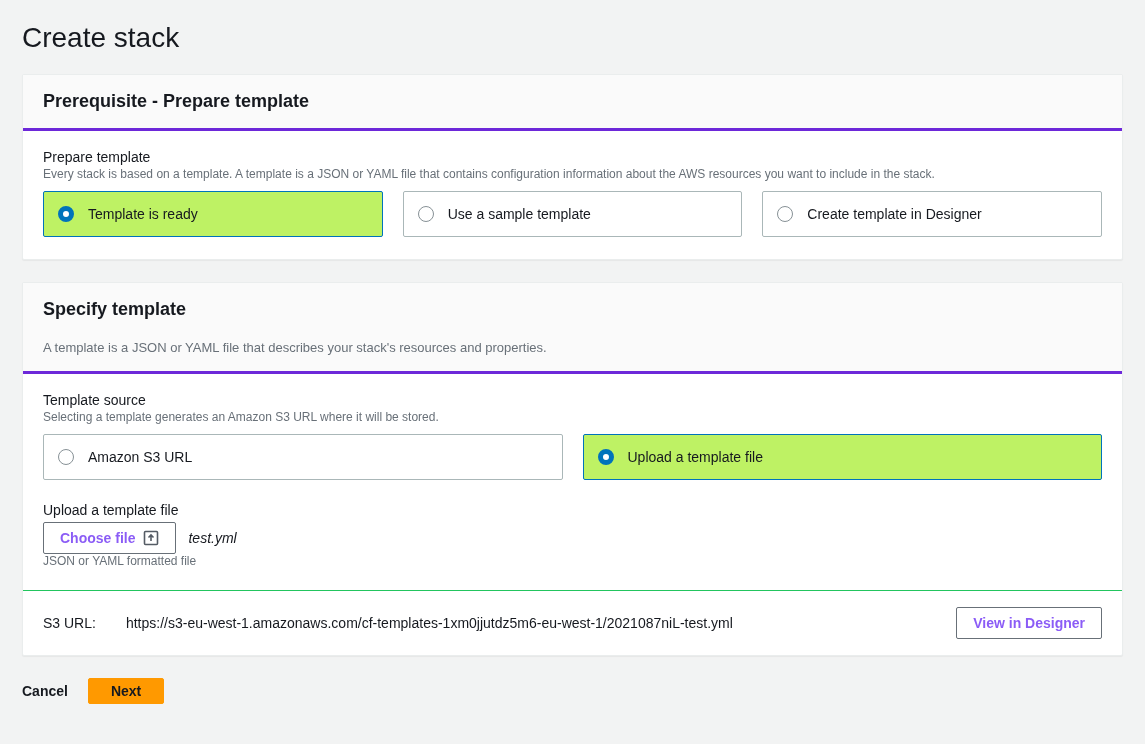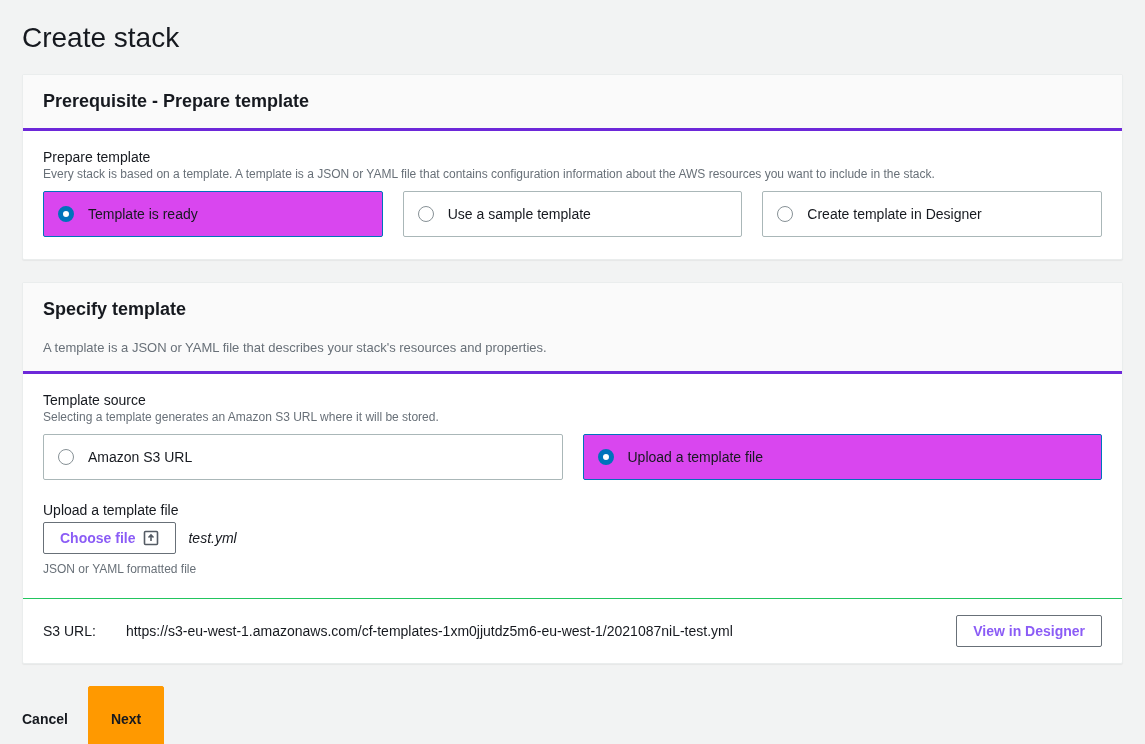--- a/index.html
+++ b/index.html
@@ -66,21 +66,21 @@
     padding: 12px 14px;
     display: flex;
     align-items: center;
     gap: 14px;
     cursor: pointer;
     background: #ffffff;
     min-height: 46px;
   }
   .radio-tile.selected {
     border: 1px solid #0073bb;
-    background: #d946ef;
+    background: #bef264;
   }
   .radio-circle {
     width: 16px;
     height: 16px;
     border: 1px solid #879196;
     border-radius: 50%;
     flex-shrink: 0;
     position: relative;
     background: #fff;
   }
@@ -113,21 +113,20 @@
   }
   .btn svg { width: 16px; height: 16px; }
   .filename {
     font-style: italic;
     color: #16191f;
     font-size: 14px;
   }
   .small-help {
     font-size: 12px;
     color: #687078;
-    margin-top: 8px;
   }
   .panel-footer {
     border-top: 1px solid #22c55e;
     padding: 16px 20px;
     display: flex;
     align-items: center;
     justify-content: space-between;
     gap: 16px;
   }
   .s3-line {
@@ -150,21 +149,21 @@
     font-size: 14px;
     font-weight: 700;
     color: #16191f;
     cursor: pointer;
   }
   .btn-primary {
     background: #ff9900;
     border: 1px solid #ff9900;
     color: #16191f;
     font-weight: 700;
-    padding: 24px 22px;
+    padding: 4px 22px;
     border-radius: 2px;
     cursor: pointer;
     font-size: 14px;
   }
   .two-tiles { display:flex; gap:20px; }
   .two-tiles .radio-tile { flex:1; }
 </style>
 </head>
 <body>
 

